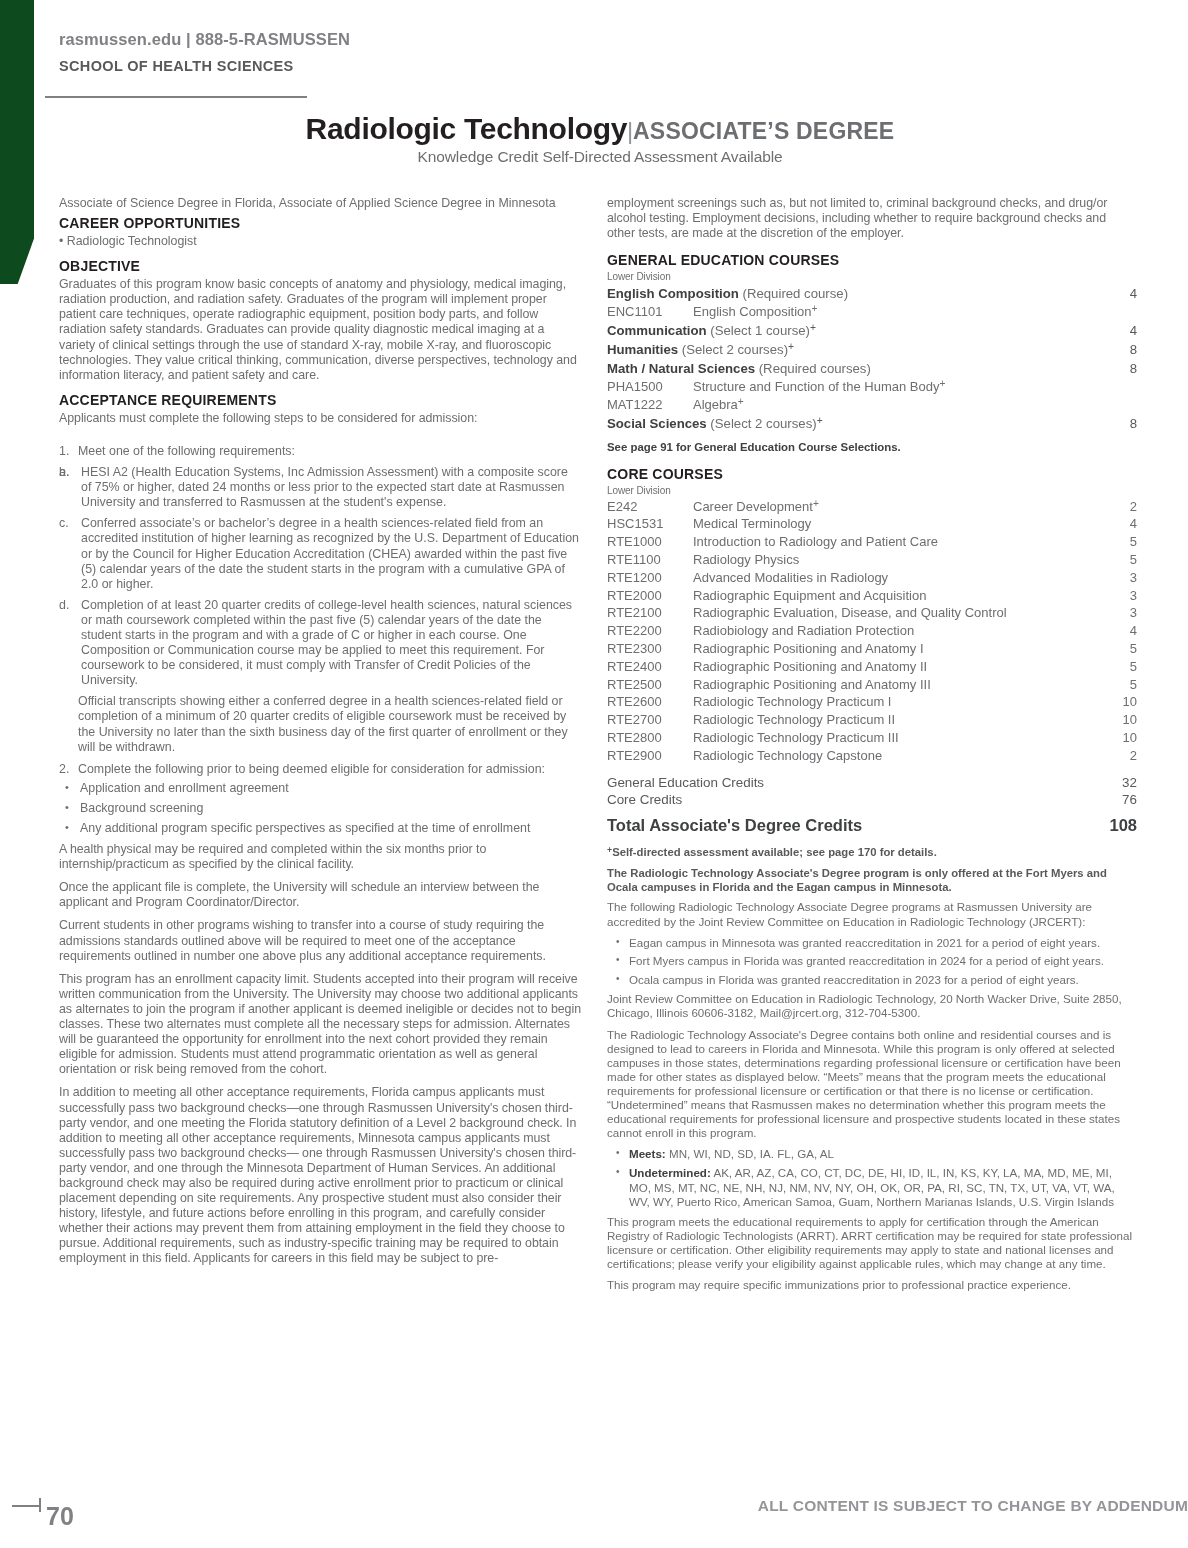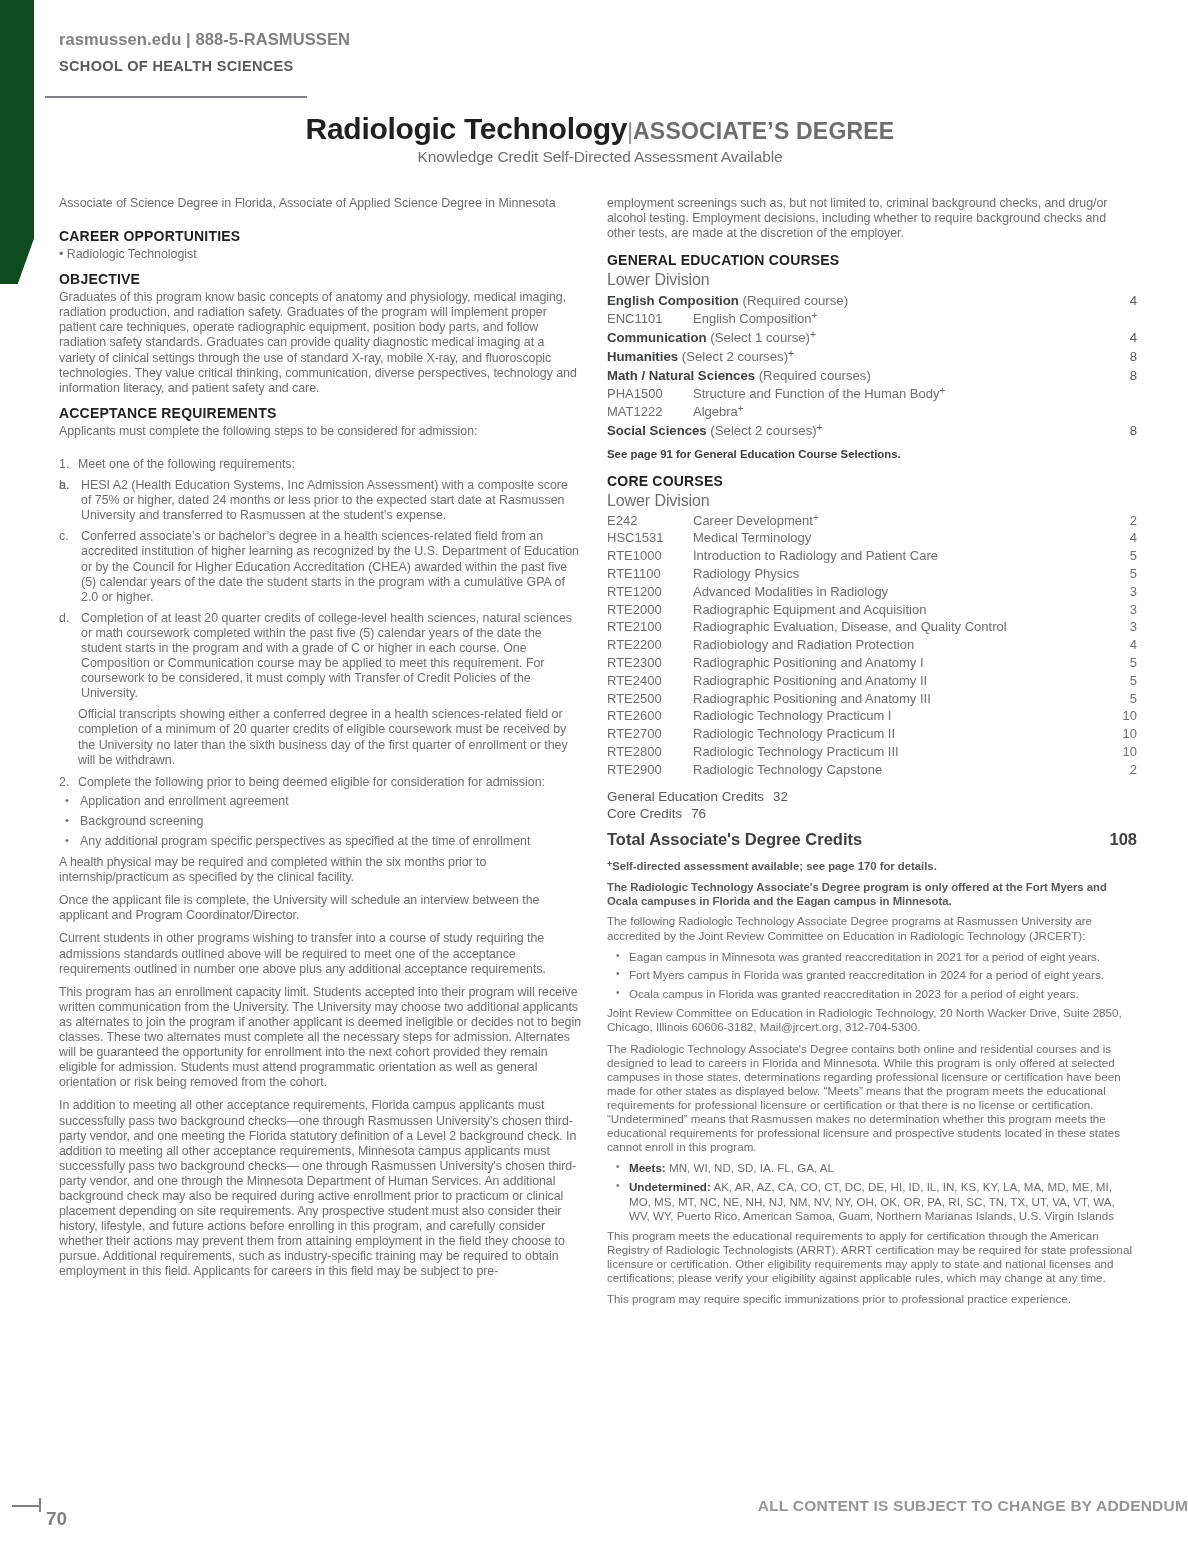--- a/index.html
+++ b/index.html
@@ -121,21 +121,21 @@
     color: #6d6e71;
     margin-bottom: 3px;
   }
   h2.section {
     font-size: 14px;
     font-weight: bold;
     color: #231f20;
     margin: 9px 0 3px 0;
     letter-spacing: 0.2px;
   }
-  h2.section.first { margin-top: 17px; }
+  h2.section.first { margin-top: 4px; }
 
   .bullet-simple {
     font-size: 12.4px;
     line-height: 15.1px;
     color: #6d6e71;
     margin-bottom: 2px;
   }
 
   
   ol.numbered {
@@ -194,21 +194,21 @@
   .indent-para {
     padding-left: 19px;
     font-size: 12.4px;
     line-height: 15.1px;
     margin-bottom: 7px;
     margin-top: 6px;
   }
 
   
   .divhead {
-    font-size: 16px;
+    font-size: 10px;
     color: #6d6e71;
     margin: 1px 0 2px 0;
     letter-spacing: -0.1px;
   }
   .cat-row {
     display: flex;
     justify-content: space-between;
     align-items: baseline;
     font-size: 13.2px;
     line-height: 19px;
@@ -238,20 +238,21 @@
   .note-bold {
     font-size: 11.4px;
     font-weight: bold;
     color: #3f4042;
     margin: 7px 0 2px 0;
     line-height: 14px;
   }
 
   .total-line {
     display: flex;
+    justify-content: space-between;
     font-size: 13.4px;
     line-height: 17.5px;
     color: #58595b;
     gap: 9px;
   }
   .grand-total {
     display: flex;
     justify-content: space-between;
     font-size: 16.5px;
     line-height: 26px;
@@ -299,22 +300,22 @@
   .footer {
     position: absolute;
     left: 0;
     bottom: 28px;
     width: 1188px;
     height: 26px;
   }
   .page-num {
     position: absolute;
     left: 46px;
-    top: 14px;
-    font-size: 19px;
+    top: 8px;
+    font-size: 25px;
     font-weight: bold;
     color: #808184;
   }
   .page-dash {
     position: absolute;
     left: 12px;
     top: 11px;
     width: 28px;
     height: 2px;
     background: #808184;

